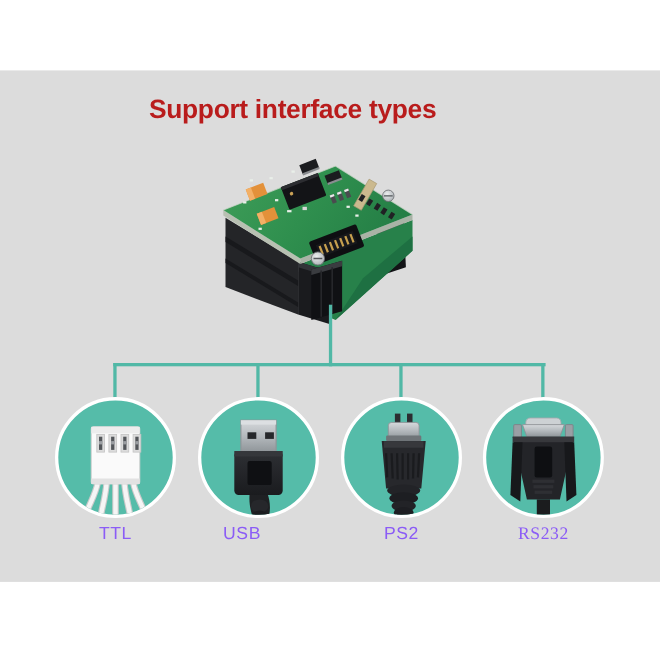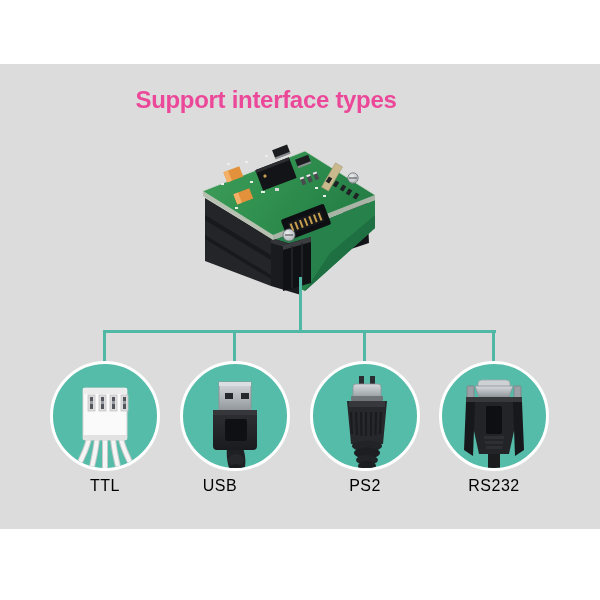--- a/index.html
+++ b/index.html
@@ -3,39 +3,39 @@
 <meta charset="utf-8">
 <style>
   html,body{margin:0;padding:0;}
   .stage{
     position:relative;width:600px;height:600px;background:#ffffff;
     overflow:hidden;font-family:"Liberation Sans",sans-serif;
   }
   .band{position:absolute;left:0;top:64px;width:600px;height:465px;background:#dcdcdc;}
   .title{
     position:absolute;left:0;top:86px;width:532px;text-align:center;
-    font-size:24px;font-weight:bold;letter-spacing:-0.3px;color:#ec4899;
+    font-size:24px;font-weight:bold;letter-spacing:-0.3px;color:#b91c1c;
   }
   .module{position:absolute;left:175px;top:125px;width:250px;height:170px;}
   .tline{position:absolute;background:#51b8a6;}
   .vmain{left:299px;top:277px;width:3px;height:56px;}
   .hbar{left:103px;top:330px;width:393px;height:3px;}
   .stub{top:330px;width:3px;height:34px;}
   .stub.s1{left:103px;} .stub.s2{left:233px;} .stub.s3{left:363px;} .stub.s4{left:492px;}
   .port{
     position:absolute;top:361px;width:110px;height:110px;box-sizing:border-box;
     border:3px solid #ffffff;border-radius:50%;background:#55bca9;overflow:hidden;
   }
   .port.c1{left:50px;} .port.c2{left:180px;} .port.c3{left:310px;} .port.c4{left:439px;}
   .port svg{position:absolute;left:0;top:0;}
   .plabel{
     position:absolute;top:477px;width:140px;text-align:center;
-    font-size:16px;letter-spacing:0.5px;color:#000000;
+    font-size:16px;letter-spacing:0.5px;color:#8b5cf6;
   }
-  .plabel.l1{left:35px;} .plabel.l2{left:150px;} .plabel.l3{left:295px;} .plabel.l4{left:424px;}
+  .plabel.l1{left:35px;} .plabel.l2{left:150px;} .plabel.l3{left:295px;} .plabel.l4{left:424px;font-family:Liberation Serif, serif;}
   .defsvg{position:absolute;width:0;height:0;}
 </style>
 </head>
 <body>
 
 <div class="stage">
 
   <svg class="defsvg" aria-hidden="true">
     <defs>
       <linearGradient id="gTop" x1="0" y1="0" x2="1" y2="0.35">

